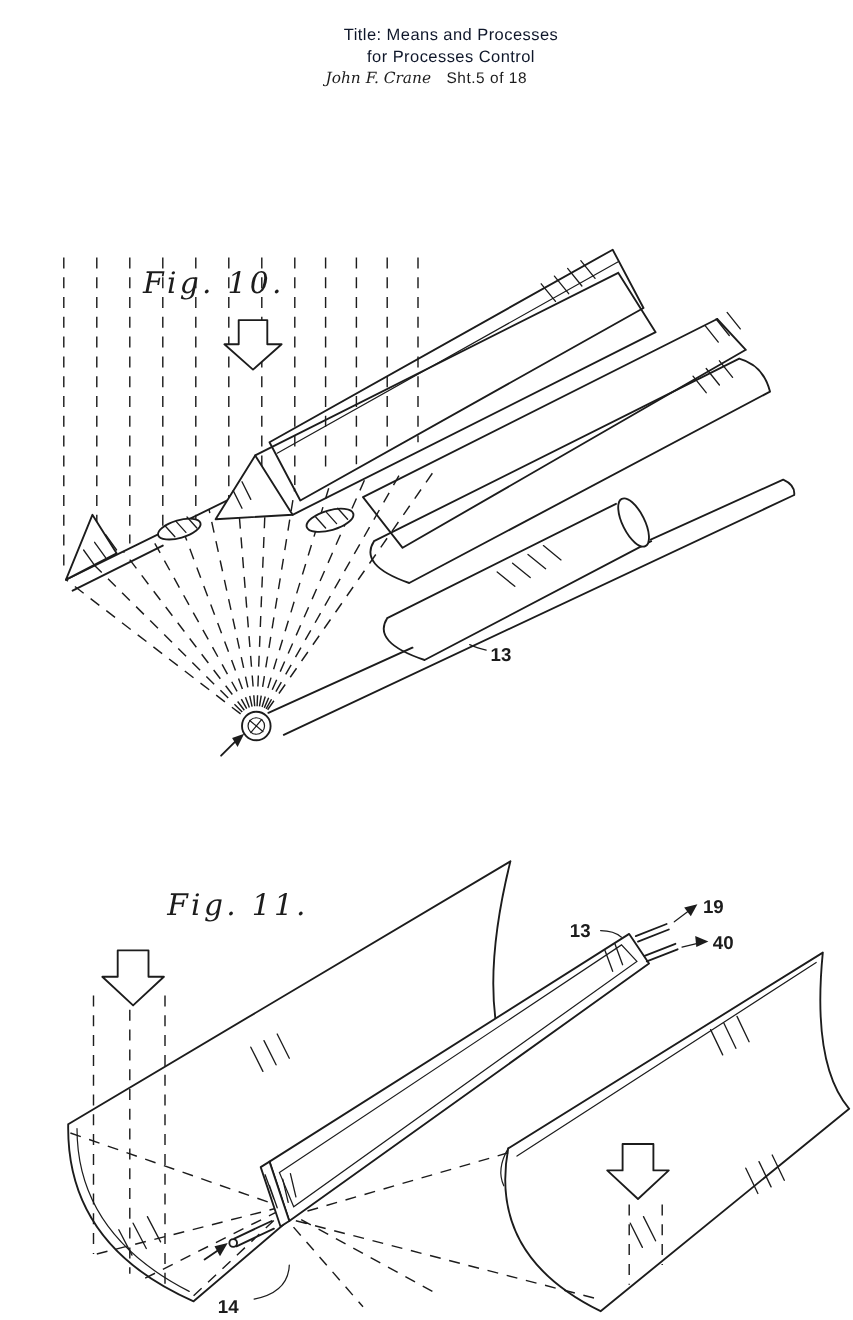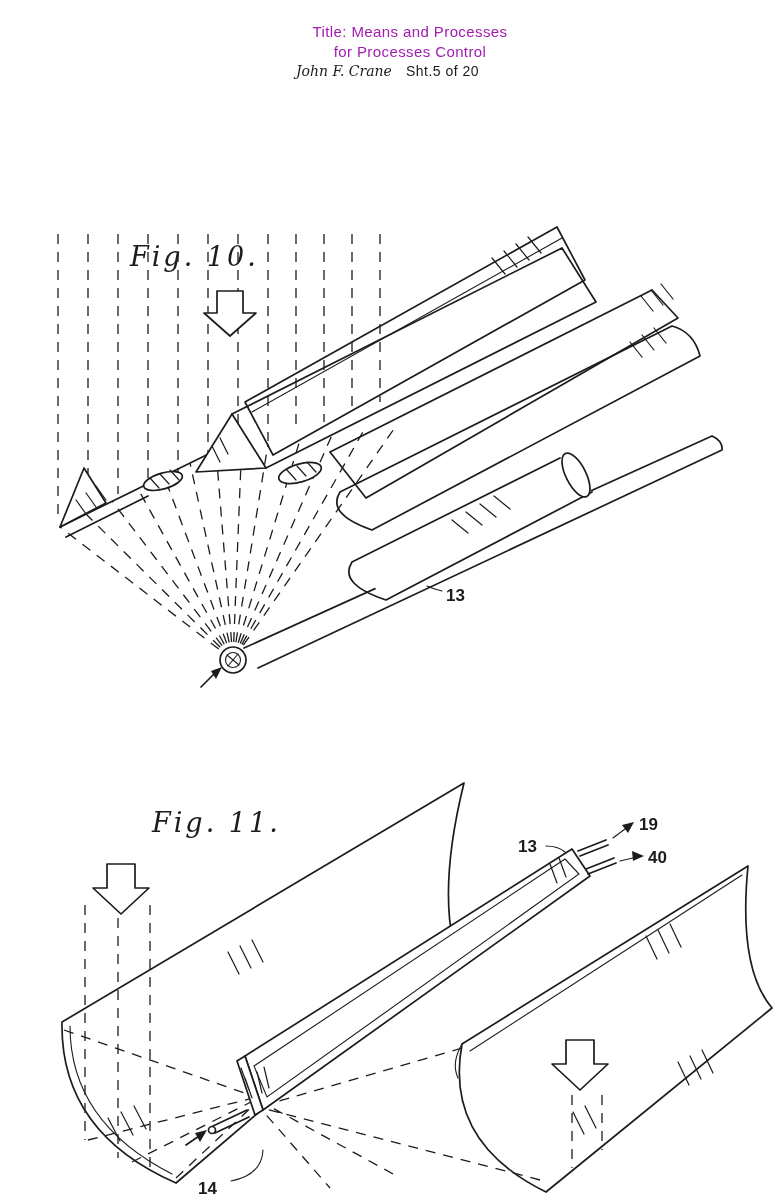--- a/index.html
+++ b/index.html
@@ -1,41 +1,41 @@
 <!DOCTYPE html>
 <html><head>
 <meta charset="utf-8">
 <style>
   html,body{margin:0;padding:0;}
   body{
     width:775px;height:1200px;background:#ffffff;position:relative;overflow:hidden;
     font-family:"Liberation Sans",sans-serif;color:#1c1c1c;
   }
   .header{position:absolute;top:22px;left:0;width:100%;text-align:center;line-height:1.3;z-index:2;}
-  .t-line{font-size:15px;letter-spacing:.4px;color:#a21caf;padding-left:45px;}
+  .t-line{font-size:15px;letter-spacing:.4px;color:#0f172a;padding-left:45px;}
   .sig{font-family:"DejaVu Serif",serif;font-style:italic;font-size:14px;margin-right:14px;}
   .sheet{font-size:14px;letter-spacing:.5px;}
   svg{position:absolute;top:0;left:0;}
   .s{stroke:#1c1c1c;fill:none;stroke-width:1.7;stroke-linecap:round;stroke-linejoin:round;}
   .thin{stroke:#1c1c1c;fill:none;stroke-width:1.1;stroke-linecap:round;}
   .dash{stroke:#1c1c1c;fill:none;stroke-width:1.3;stroke-dasharray:10 8;stroke-linecap:butt;}
   .wfill{fill:#ffffff;}
   .hatch{stroke:#1c1c1c;fill:none;stroke-width:1.2;stroke-linecap:round;}
   .blk{fill:#1c1c1c;stroke:none;}
   .figlabel{font-family:"DejaVu Serif",serif;font-style:italic;font-size:27px;letter-spacing:3px;fill:#1c1c1c;}
   .ref{font-family:"Liberation Sans",sans-serif;font-weight:bold;font-size:17px;fill:#1c1c1c;}
 </style>
 </head>
 <body>
 
 <div class="header">
   <div class="t-line">Title: Means and Processes</div>
   <div class="t-line">for Processes Control</div>
   <div>
-    <span class="sig">John F. Crane</span><span class="sheet">Sht.5 of 20</span>
+    <span class="sig">John F. Crane</span><span class="sheet">Sht.5 of 18</span>
   </div>
 </div>
 
 <svg width="775" height="1200" viewBox="0 0 775 1200">
 
   <g>
 
     <path class="dash" d="M58 234V515M88 234V504M118 234V494M148 234V483M178 234V473M208 234V462M238 234V452M268 234V441M296 234V432M324 234V422M352 234V412M380 234V402"></path>
 
     <path class="dash" d="M233 660L60 527M233 660L86 514M233 660L112 501M233 660L138 489M233 660L164 476M233 660L190 463M233 660L216 450M233 660L242 438M233 660L268 444M233 660L300 440M233 660L332 435M233 660L364 430M233 660L396 426"></path>

